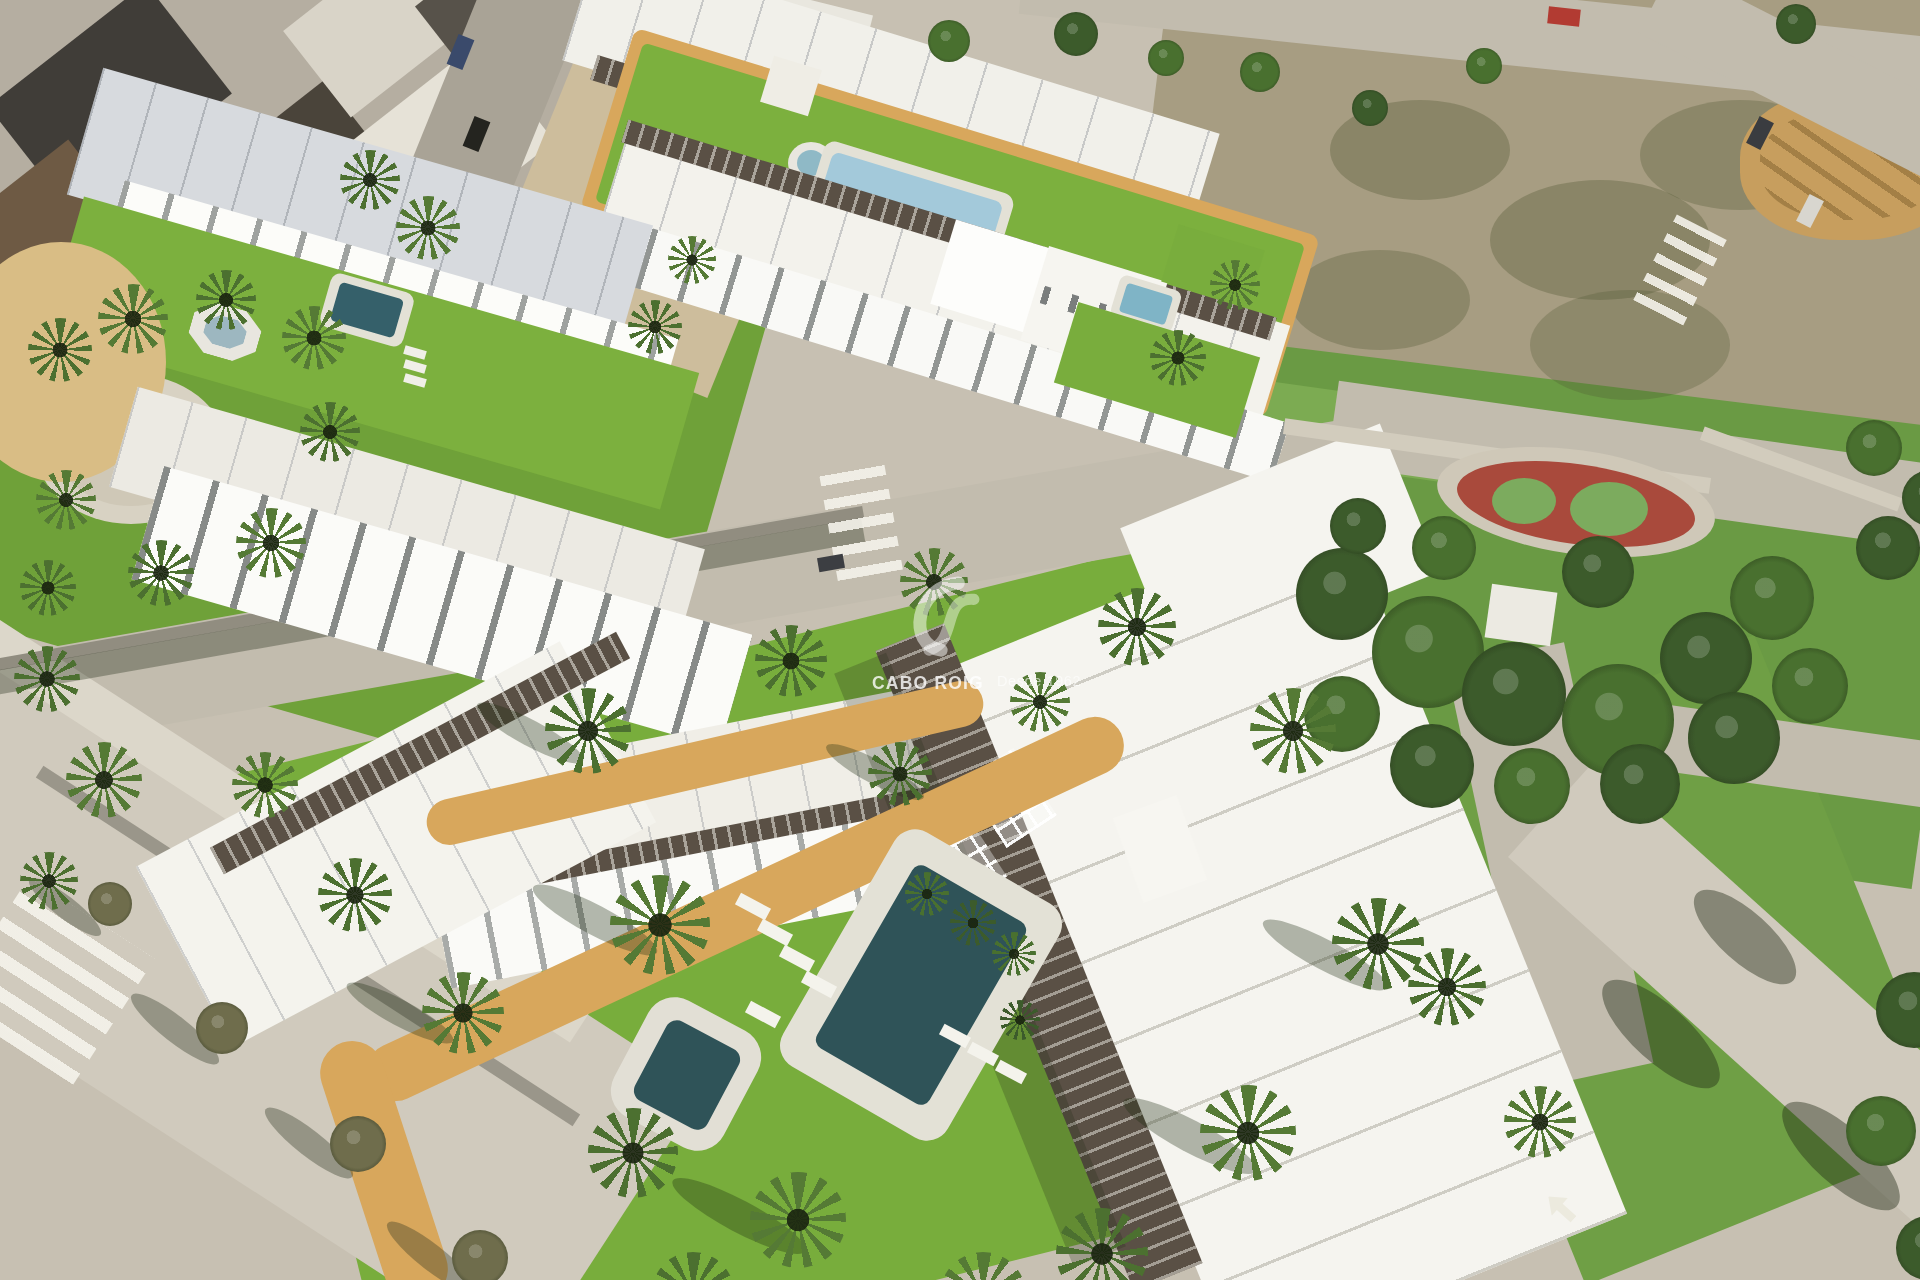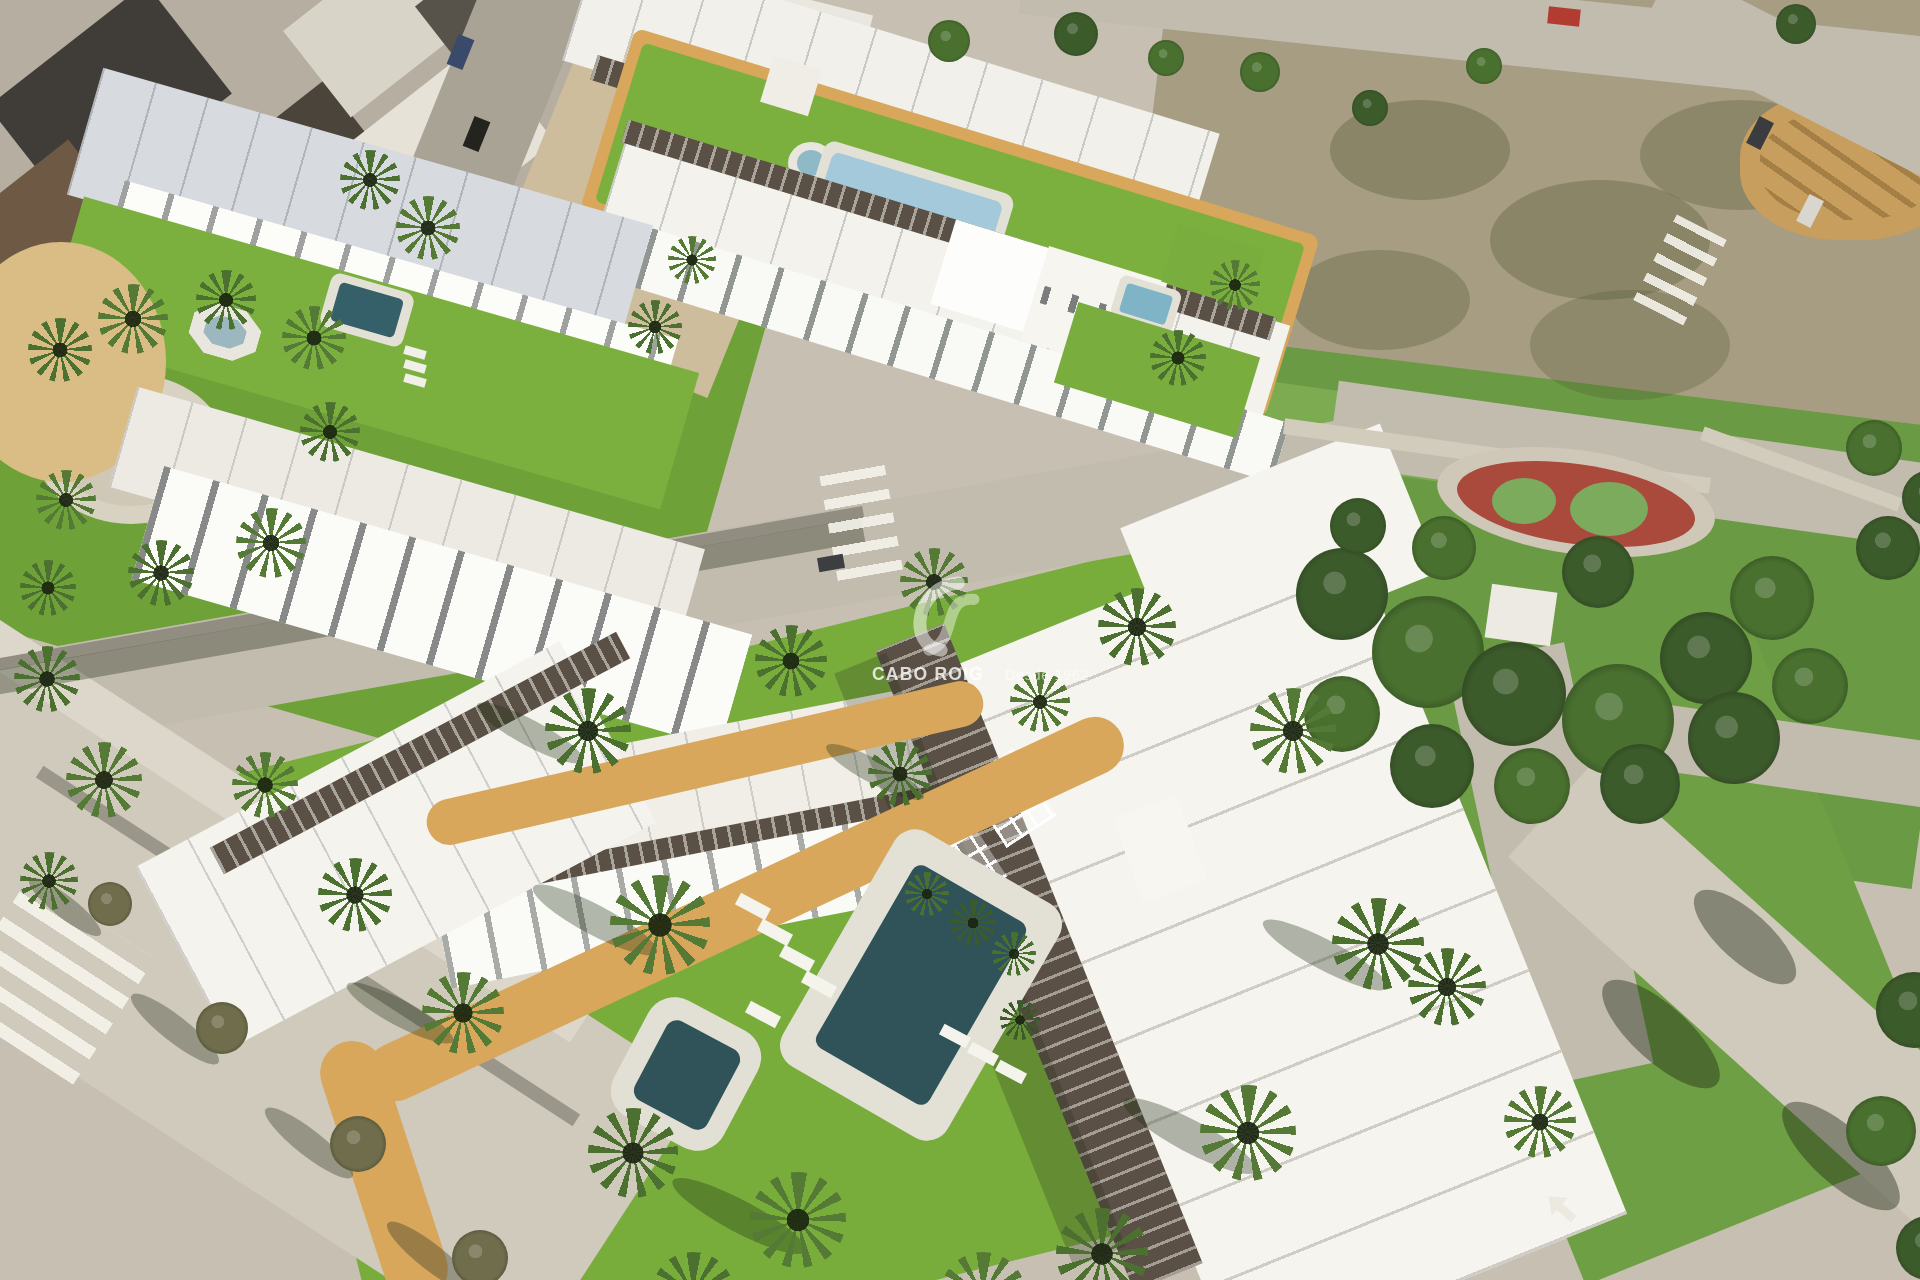--- a/index.html
+++ b/index.html
@@ -1,20 +1,20 @@
 <!DOCTYPE html>
 <html><head>
 <meta charset="utf-8">
 <style>
   html,body{margin:0;padding:0;background:#888;font-family:"Liberation Sans",sans-serif;}
   #scene{position:relative;width:1920px;height:1280px;overflow:hidden;background:#c7c0b2;}
   .it{position:absolute;}
   .watermark{position:absolute;left:872px;top:574px;z-index:90;}
   .wm-logo{display:block;width:112px;height:86px;margin-left:14px;}
-  .wm-text{display:flex;align-items:center;gap:21px;margin-top:4px;white-space:nowrap;}
+  .wm-text{display:flex;align-items:flex-start;gap:13px;margin-top:13px;white-space:nowrap;}
   .wm-title{font-size:17.5px;font-weight:bold;letter-spacing:1.2px;color:rgba(255,255,255,0.8);}
   .wm-subtitle{font-size:14.5px;letter-spacing:.6px;color:rgba(255,255,255,0.6);}
 </style>
 </head>
 <body>
 
 <div id="scene">
 
 <div class="it" style="left: 0px; top: 0px; width: 1920px; height: 1280px; background-color: rgb(199, 192, 178);"></div>
     <div class="it" style="left: 1210px; top: 340px; width: 740px; height: 500px; transform: rotate(8deg); background-color: rgb(106, 154, 68);"></div>

